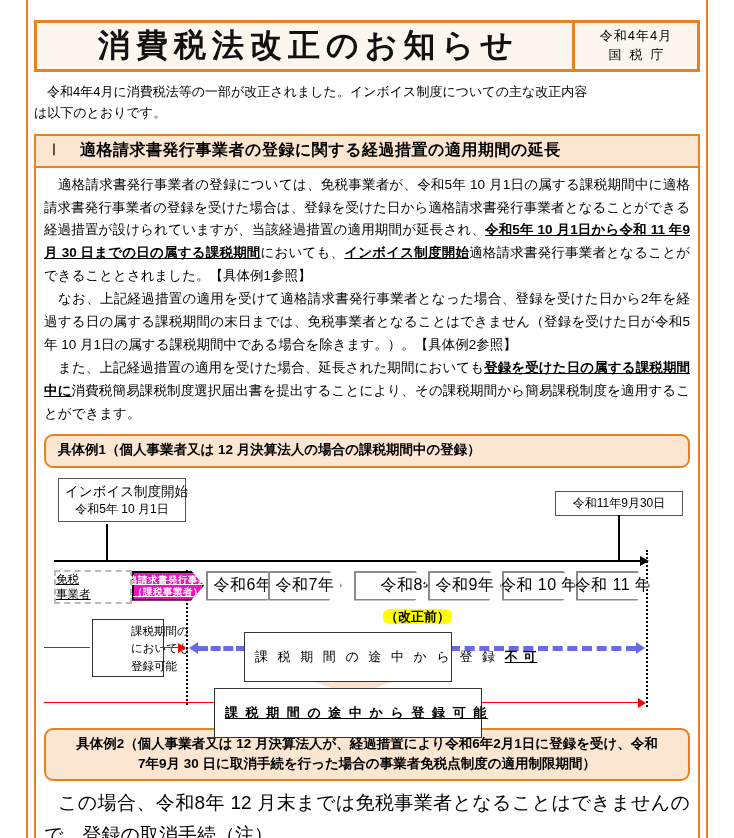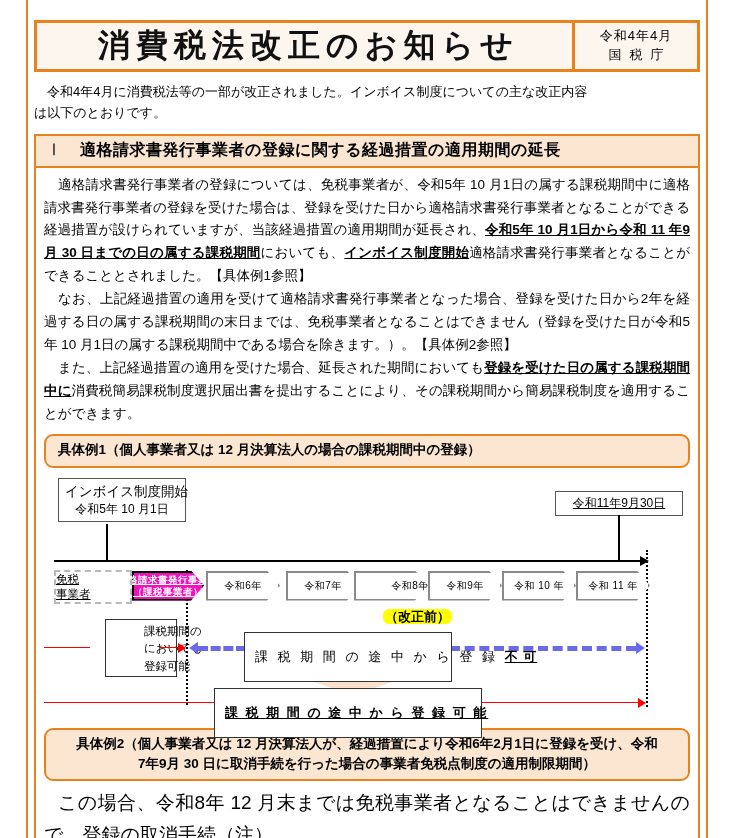--- a/index.html
+++ b/index.html
@@ -179,21 +179,21 @@
     width: 0;
   }
 
   
   .chev {
     position: absolute;
     height: 30px;
     display: flex;
     align-items: center;
     justify-content: center;
-    font-size: 10px;
+    font-size: 16px;
     box-sizing: border-box;
     background: #fff;
     border: 2px solid #8a8a8a;
     clip-path: polygon(0 0, calc(100% - 13px) 0, 100% 50%, calc(100% - 13px) 100%, 0 100%);
     white-space: nowrap;
     letter-spacing: 0.5px;
   }
   .chev.magenta {
     background: #F012BE;
     border: 2px solid #000;
@@ -352,21 +352,21 @@
 
         <div class="diagram">
 
           <div class="callout dg-abs" style="left:14px; top:4px; width:128px;">
             <div class="l1">インボイス制度開始</div>
             <div class="l2">令和5年 10 月1日</div>
           </div>
 
           <div class="dg-abs vline" style="left:62px; top:50px; height:37px;"></div>
 
-          <div class="callout dg-abs" style="left:511px; top:17px; width:128px;text-decoration:underline;">
+          <div class="callout dg-abs" style="left:511px; top:17px; width:128px;">
             <div class="l2">令和11年9月30日</div>
           </div>
           <div class="dg-abs vline" style="left:574px; top:41px; height:46px;"></div>
 
           <div class="dg-abs axis" style="left:10px; top:86px; width:588px;"></div>
           <div class="dg-abs axis-head" style="left:596px; top:82px;"></div>
 
           <div class="dg-abs dotted-v" style="left:142px; top:96px; height:135px;"></div>
 
           <div class="dg-abs dotted-v" style="left:602px; top:76px; height:157px;"></div>
@@ -375,31 +375,31 @@
             <span>免税</span>
             <span>事業者</span>
           </div>
 
           <div class="chev magenta" style="left:88px; top:97px; width:72px;">
             <span>適格請求書発行事業者</span>
             <span>（課税事業者）</span>
           </div>
 
           <div class="chev" style="left:162px; top:97px; width:74px;">令和6年</div>
-          <div class="chev" style="left:242px; top:97px; width:74px;">令和7年</div>
+          <div class="chev" style="left:224px; top:97px; width:74px;">令和7年</div>
           <div class="chev" style="left:310px; top:97px; width:74px;padding-left:38px;">令和8年</div>
           <div class="chev" style="left:384px; top:97px; width:74px;">令和9年</div>
           <div class="chev" style="left:458px; top:97px; width:74px;">令和 10 年</div>
           <div class="chev" style="left:532px; top:97px; width:74px;">令和 11 年</div>
 
           <div class="dg-abs" style="left:339px; top:133px;">
             <span class="hl-yellow">（改正前）</span>
           </div>
 
-          <div class="red-callout" style="left:61px; top:145px; width:72px; height:58px;padding-left:38px;">
+          <div class="red-callout" style="left:48px; top:145px; width:72px; height:58px;padding-left:38px;">
             <div>課税期間の</div>
             <div>においても</div>
             <div>登録可能</div>
           </div>
 
           <div class="red-line" style="left:0px; top:173px; width:46px;"></div>
           <div class="red-line" style="left:116px; top:173px; width:19px;"></div>
           <div class="red-head" style="left:134px; top:169px;"></div>
 
           <div class="blue-head-l" style="left:145px; top:168px;"></div>

